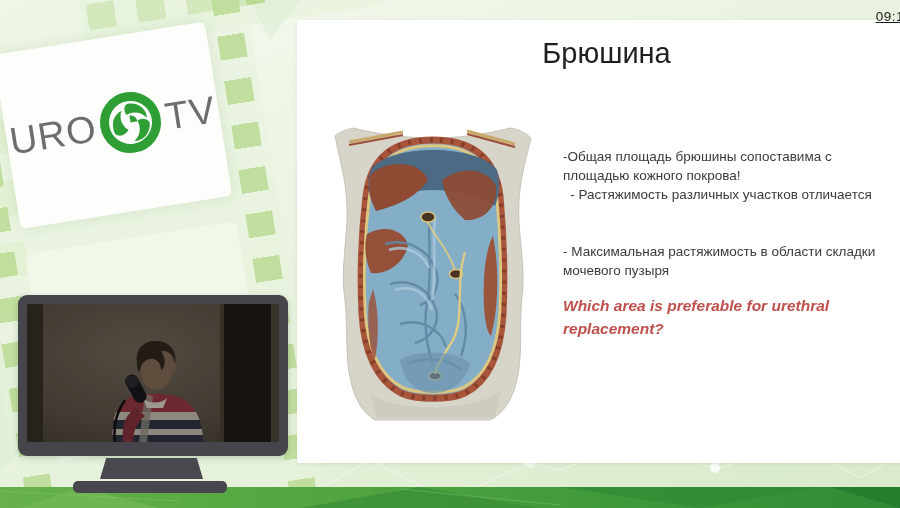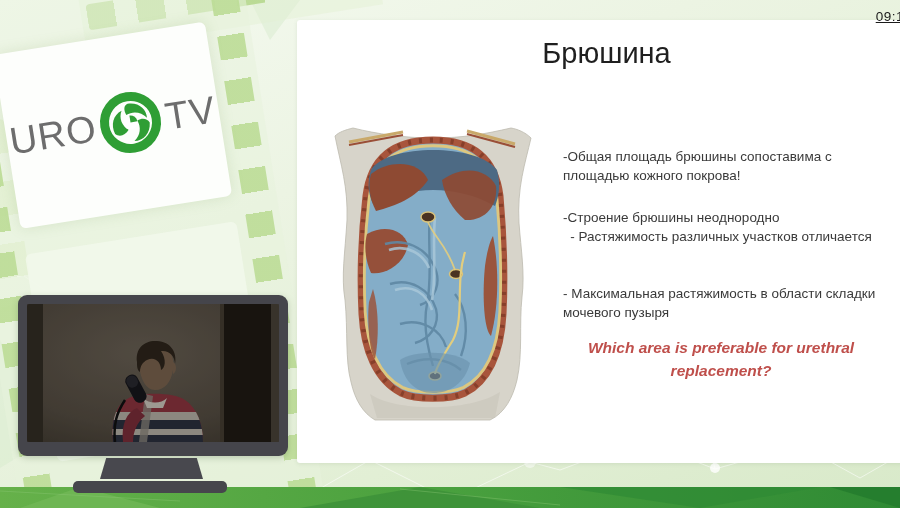--- a/index.html
+++ b/index.html
@@ -99,21 +99,21 @@
   }
   .textcol p{margin:0;}
   .textcol p.b2{margin-top:23px;}
   .textcol p.b3{text-align:center;}
   .textcol p.b4{margin-top:38px;}
   .q-ru{
     margin-top:14px !important;text-align:center;
     color:var(--question-blue,#4a7fc1);font-weight:700;font-size:15.5px;line-height:23px;
   }
   .q-en{
-    margin-top:14px !important;text-align:center;
+    margin-top:14px !important;
     color:var(--question-red,#bf4f4b);font-weight:700;font-style:italic;font-size:15.5px;line-height:23px;
   }
 </style>
 </head>
 <body>
 
 <div class="stage">
 
   <svg class="mesh" width="900" height="508" viewBox="0 0 900 508">
     <g stroke="#ffffff" stroke-width="1" opacity="0.55" fill="none">
@@ -289,20 +289,19 @@
       <ellipse cx="120" cy="252" rx="6" ry="4" fill="#4a3322" stroke="#d9c37c" stroke-width="1.5"></ellipse>
 
       <path d="M150,128 C140,160 150,192 138,216 C130,229 122,241 120,250" fill="none" stroke="#e2cd7e" stroke-width="2.2"></path>
       <path d="M113,98 C118,112 130,118 140,146" fill="none" stroke="#e2cd7e" stroke-width="1.8" opacity="0.9"></path>
 
       <path d="M85,236 C100,226 140,226 155,239 C150,259 135,269 118,269 C100,269 88,256 85,236 Z" fill="#6b93ae" opacity="0.65"></path>
     </svg>
 
     <div class="textcol">
       <p class="b1">-Общая площадь брюшины сопоставима с площадью кожного покрова!</p>
-      <p class="b2">-Строение брюшины неоднородно</p>
       <p class="b3">- Растяжимость различных участков отличается</p>
       <p class="b4">- Максимальная растяжимость в области складки мочевого пузыря</p>
       <p class="q-en">Which area is preferable for urethral replacement?</p>
     </div>
   </div>
 
 </div>
 
 </body></html>

